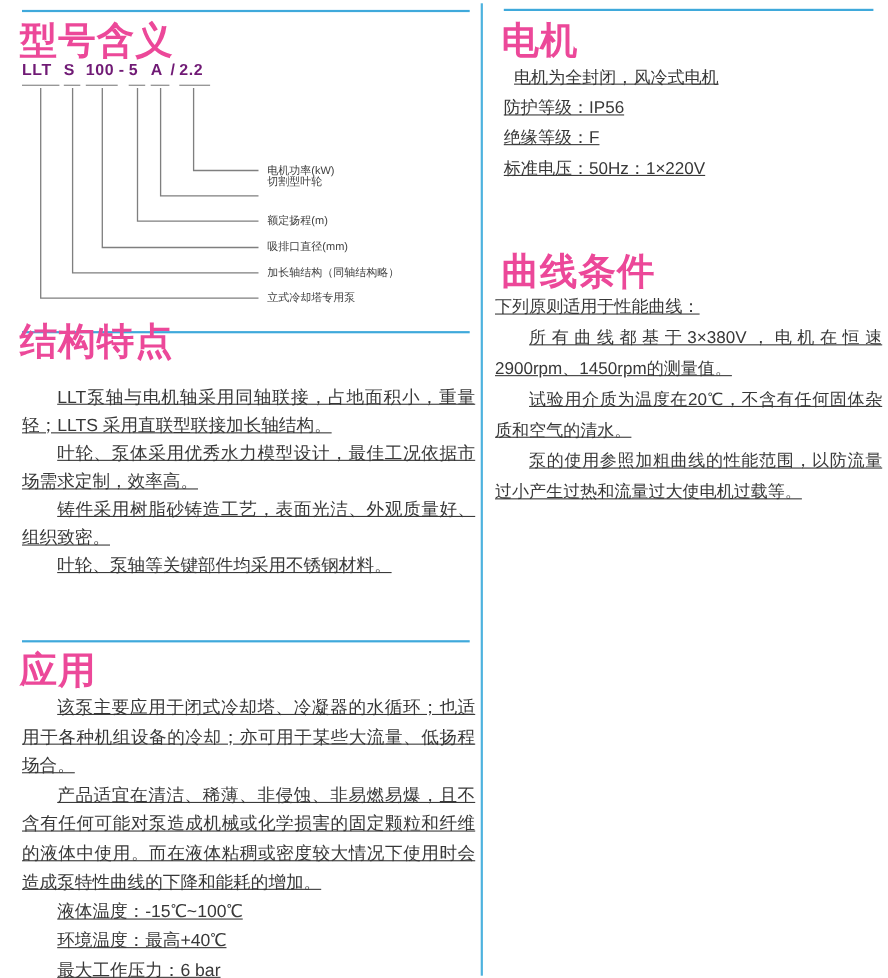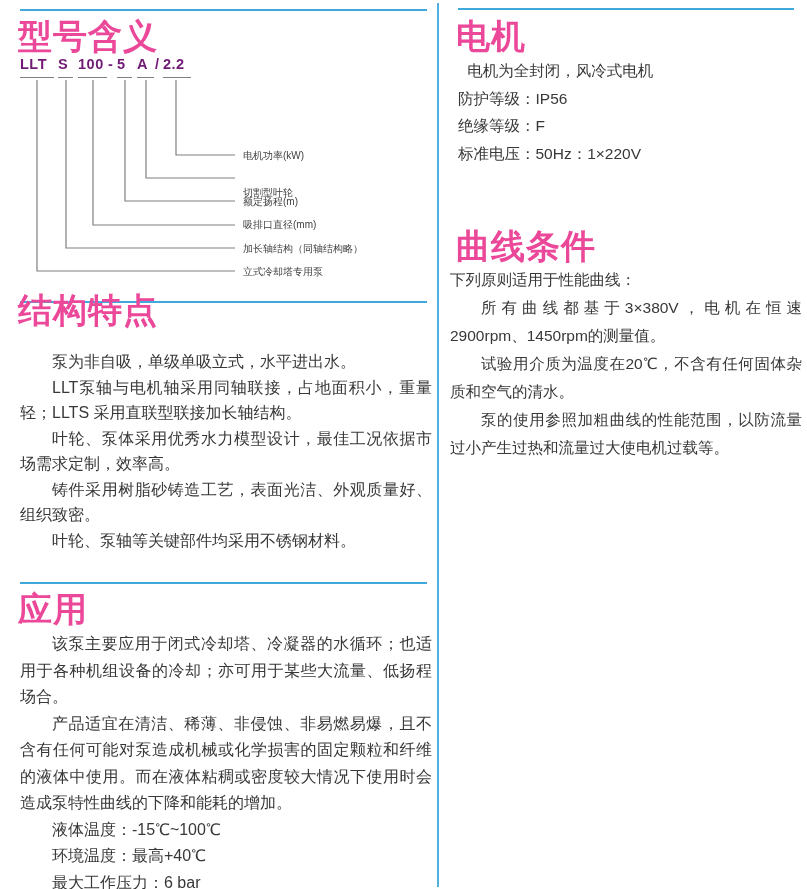--- a/index.html
+++ b/index.html
@@ -46,21 +46,21 @@
     font-size:14.5px; font-weight:bold; color:#701a75;
     letter-spacing:0.5px;
   }
   .seg.u { border-bottom:1.5px solid #7f7f7f; }
   .dlabel {
     position:absolute; left:223px;
     font-size:10px; color:#404040;
     white-space:nowrap; line-height:20px;
   }
   
-  .body-block { position:absolute; }
+  .body-block { position:absolute;text-decoration:underline; }
   .body-block p {
     margin:0; text-indent:2em;
     font-size:16px; line-height:25.5px;
     color:#383838;
     text-align:justify;
   }
   .app p { line-height:26.5px; }
   .noindent { text-indent:0 !important; }
   .indent-half { text-indent:0.6em !important; }
   .motor p { font-size:15.5px; line-height:27.5px; text-indent:0; }
@@ -87,31 +87,30 @@
     <span class="seg u" style="left:0;width:34px">LLT</span>
     <span class="seg u" style="left:38px;width:15px">S</span>
     <span class="seg u" style="left:58px;width:29px">100</span>
     <span class="seg" style="left:88px;width:9px">-</span>
     <span class="seg u" style="left:97px;width:15px">5</span>
     <span class="seg u" style="left:117px;width:17px">A</span>
     <span class="seg" style="left:135px;width:8px">/</span>
     <span class="seg u" style="left:143px;width:28px">2.2</span>
 
     <div class="dlabel" style="top:92px">电机功率(kW)</div>
-    <div class="dlabel" style="top:129px">切割型叶轮</div>
+    <div class="dlabel" style="top:102px">切割型叶轮</div>
     <div class="dlabel" style="top:138px">额定扬程(m)</div>
     <div class="dlabel" style="top:161px">吸排口直径(mm)</div>
     <div class="dlabel" style="top:185px">加长轴结构（同轴结构略）</div>
     <div class="dlabel" style="top:208px">立式冷却塔专用泵</div>
   </div>
 
   <div class="rule" style="top:301px;left:20px;width:407px"></div>
   <h1 class="sec-title" style="top:288px;left:18px">结构特点</h1>
   <div class="body-block" style="top:349px;left:20px;width:412px">
-    <p>泵为非自吸，单级单吸立式，水平进出水。</p>
     <p>LLT泵轴与电机轴采用同轴联接，占地面积小，重量轻；LLTS 采用直联型联接加长轴结构。</p>
     <p>叶轮、泵体采用优秀水力模型设计，最佳工况依据市场需求定制，效率高。</p>
     <p>铸件采用树脂砂铸造工艺，表面光洁、外观质量好、组织致密。</p>
     <p>叶轮、泵轴等关键部件均采用不锈钢材料。</p>
   </div>
 
   <div class="rule" style="top:582px;left:20px;width:407px"></div>
   <h1 class="sec-title" style="top:587px;left:18px">应用</h1>
   <div class="body-block app" style="top:631px;left:20px;width:412px">
     <p>该泵主要应用于闭式冷却塔、冷凝器的水循环；也适用于各种机组设备的冷却；亦可用于某些大流量、低扬程场合。</p>

